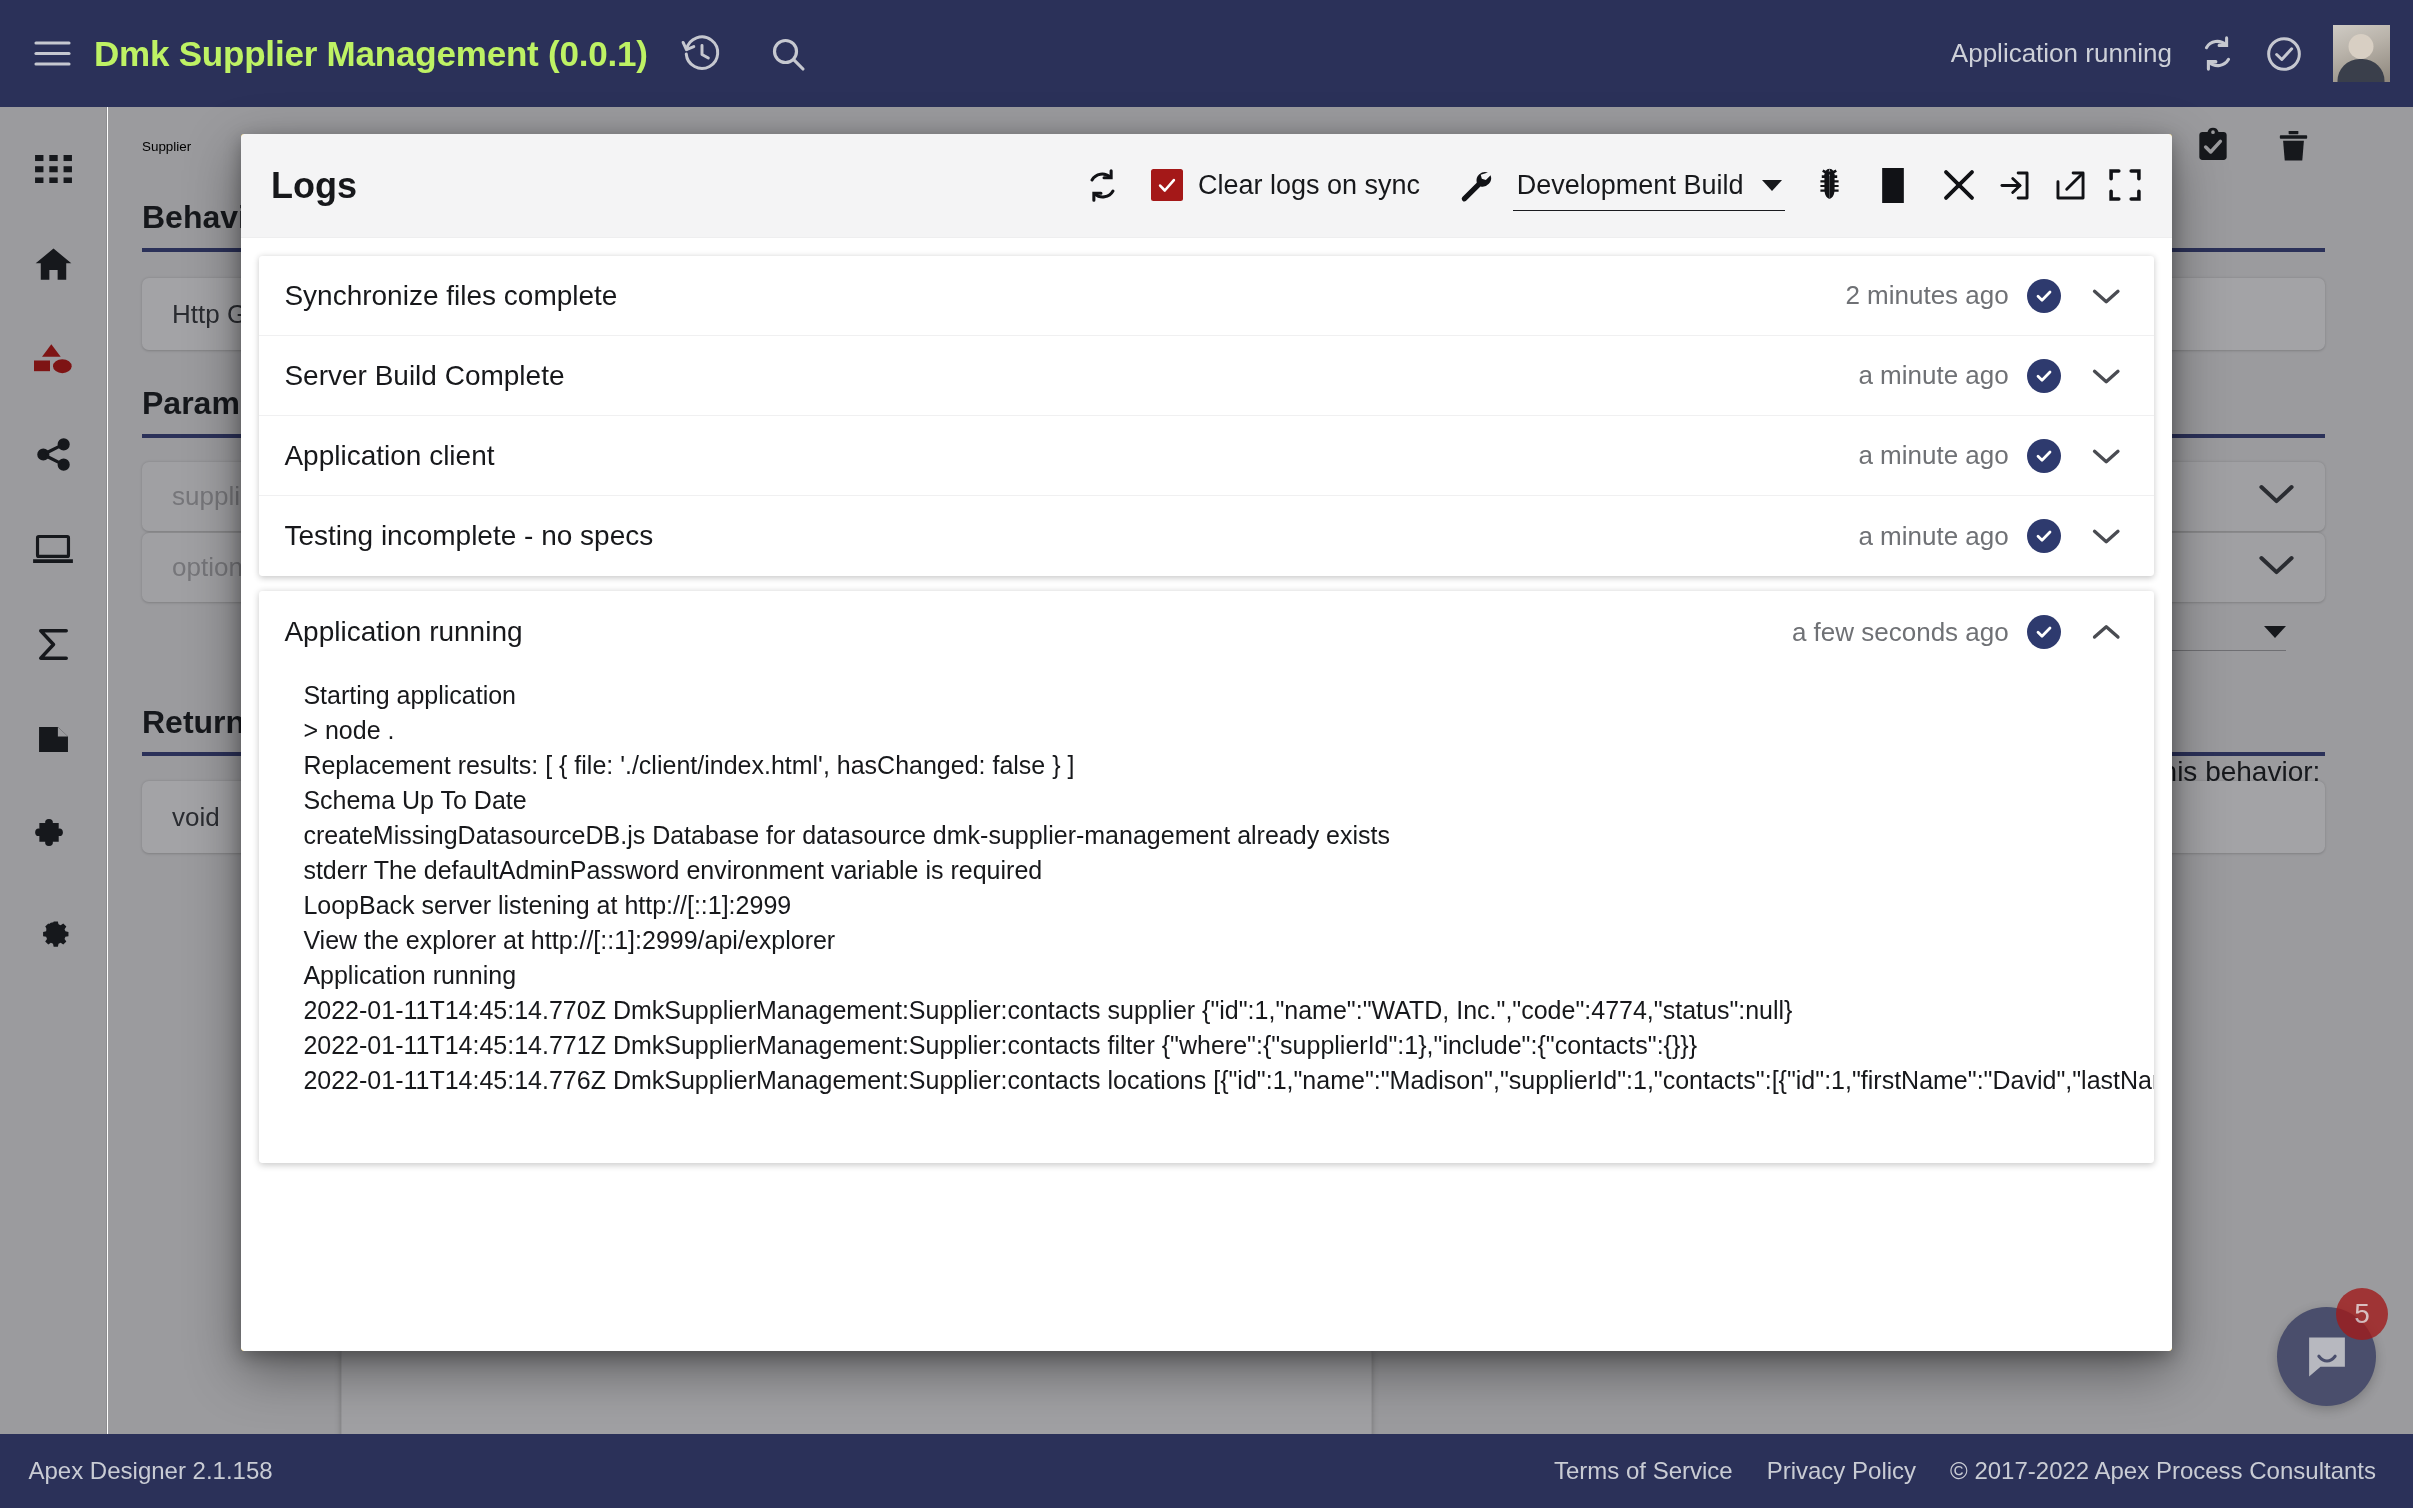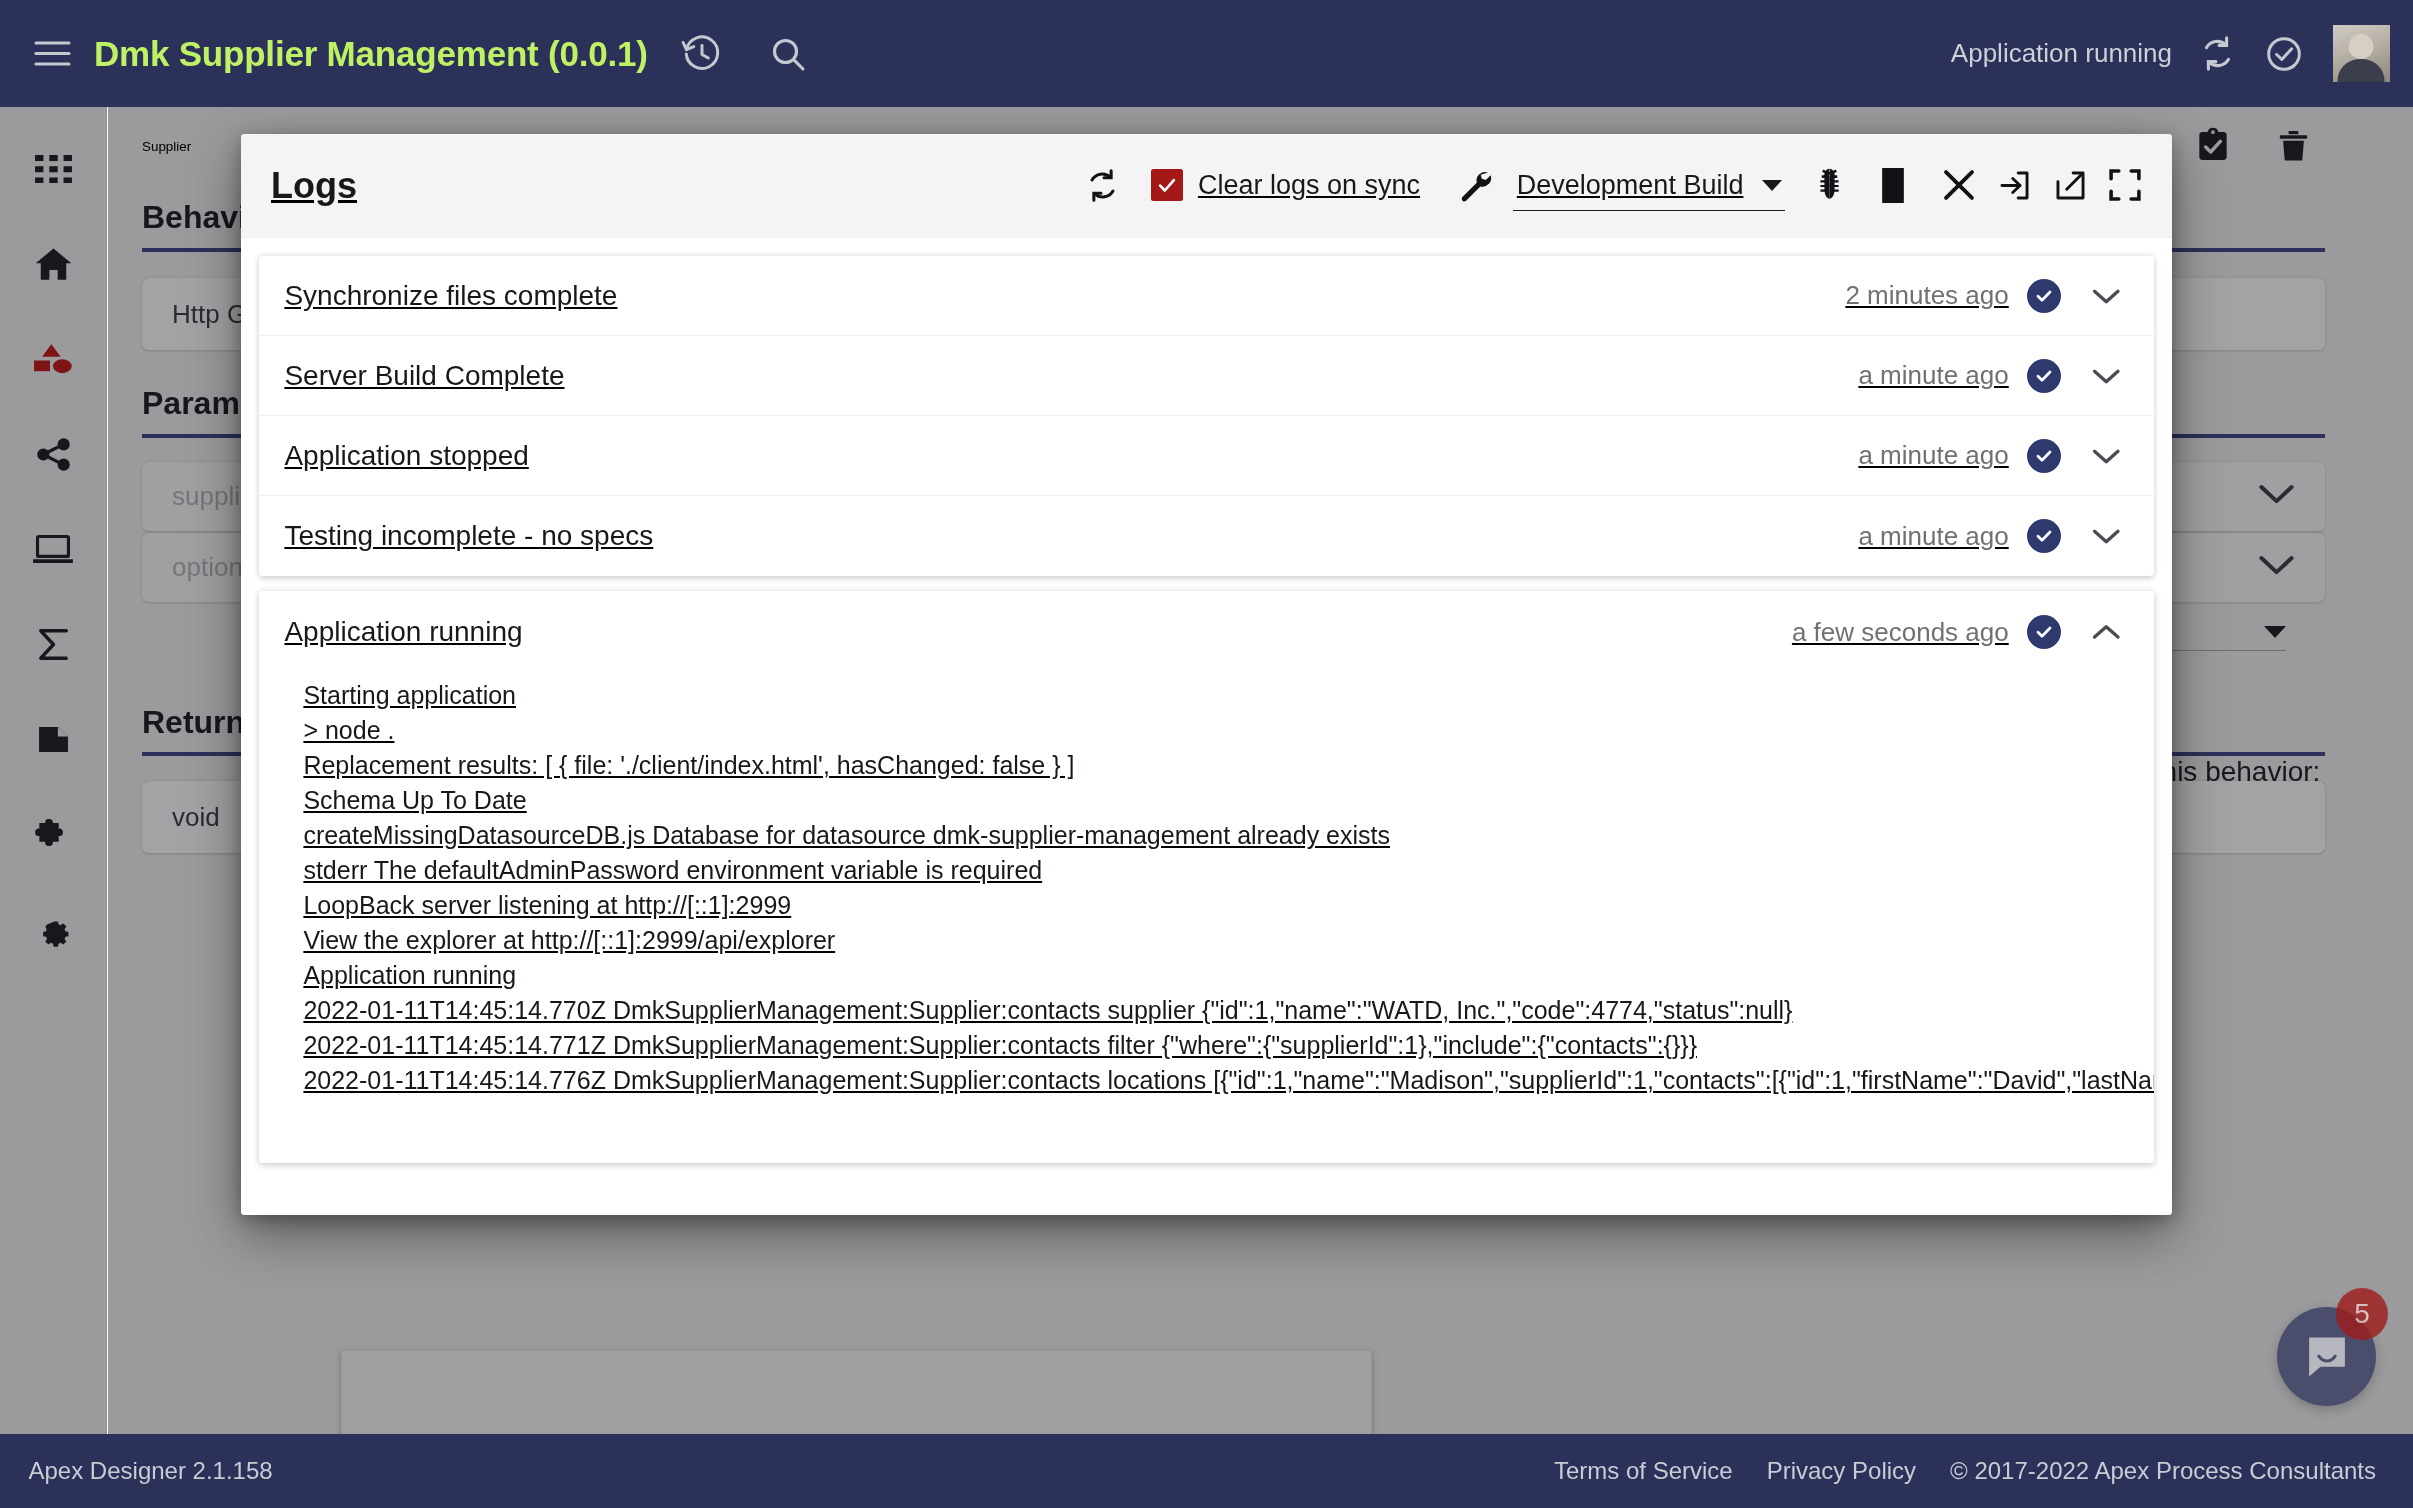--- a/index.html
+++ b/index.html
@@ -172,27 +172,26 @@
 
   
   #scrim {
     position: absolute; inset: 0;
     background: rgba(0,0,0,0.0);
     z-index: 50;
   }
   #logs-dialog {
     position: absolute;
     left: 241px; top: 134px;
-    width: 1931px; height: 1081px;
+    width: 1931px; height: 1217px;
     background: #eab308;
     border-radius: 3.4px;
     box-shadow: 0 18.4px 54px rgba(0,0,0,.42), 0 5px 17px rgba(0,0,0,.28);
     z-index: 60;
     overflow: hidden;
-    text-decoration: underline;
   }
   #logs-header {
     height: 104px;
     background: #f4f4f5;
     display: flex; align-items: center;
     padding: 0 30px 0 30px;
     border-bottom: 0.8px solid #eeeeef;
   }
   #logs-title { font-size: 36px; font-weight: 700; color: #17181b; }
   #logs-tools {
@@ -578,21 +577,21 @@
             </div>
             <div class="chev-btn">
               <svg width="28.5" height="18.4" viewBox="0 0 18 11" fill="none" stroke="currentColor" stroke-width="2.1" stroke-linecap="round" stroke-linejoin="round">
                   <polyline points="1.6,2.4 9,9 16.4,2.4"></polyline>
                 </svg>
             </div>
           </div>
         </div>
 
         <div class="log-row">
-          <div class="log-msg">Application stopped</div>
+          <div class="log-msg">Application client</div>
           <div class="log-right">
             <div class="log-time">a minute ago</div>
             <div class="status-ok">
               <svg width="20" height="20" viewBox="0 0 16 16" fill="none" stroke="#ffffff" stroke-width="2.2" stroke-linecap="round" stroke-linejoin="round">
                   <polyline points="3.2,8.2 6.4,11.4 12.8,4.8"></polyline>
                 </svg>
             </div>
             <div class="chev-btn">
               <svg width="28.5" height="18.4" viewBox="0 0 18 11" fill="none" stroke="currentColor" stroke-width="2.1" stroke-linecap="round" stroke-linejoin="round">
                   <polyline points="1.6,2.4 9,9 16.4,2.4"></polyline>

